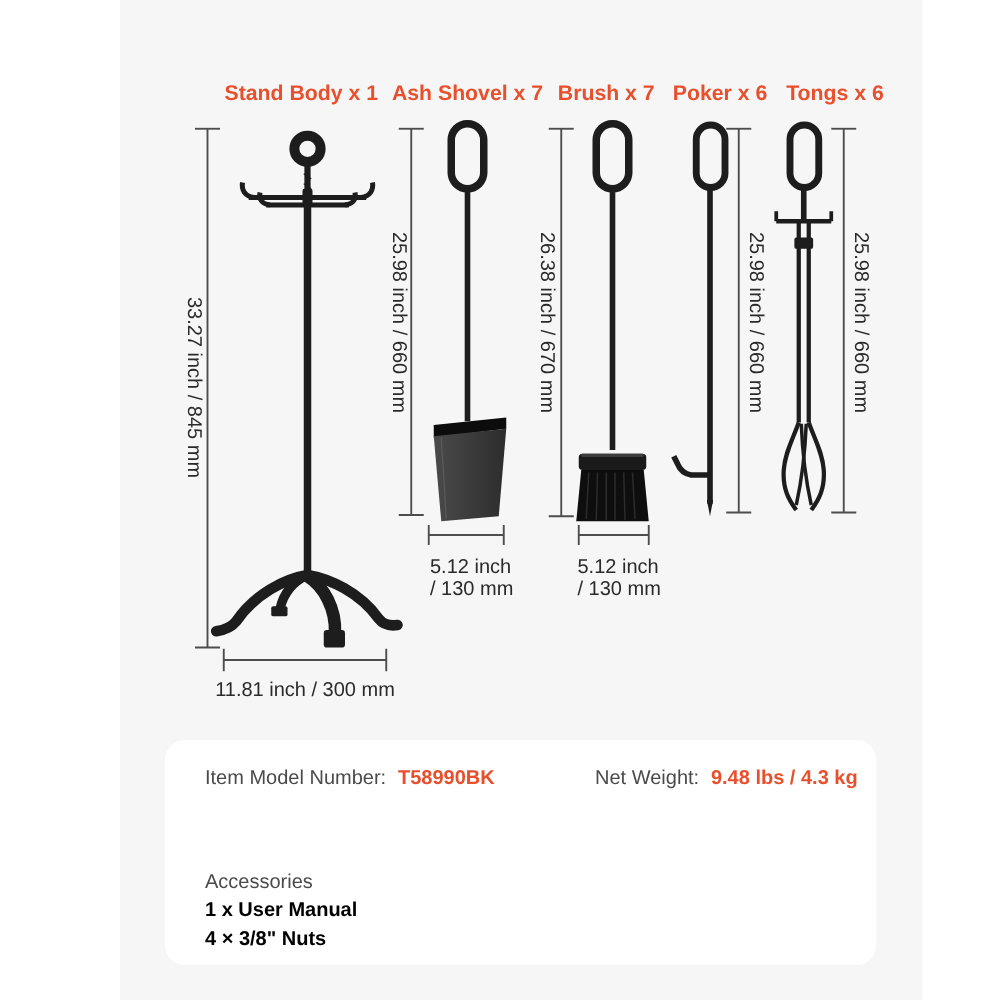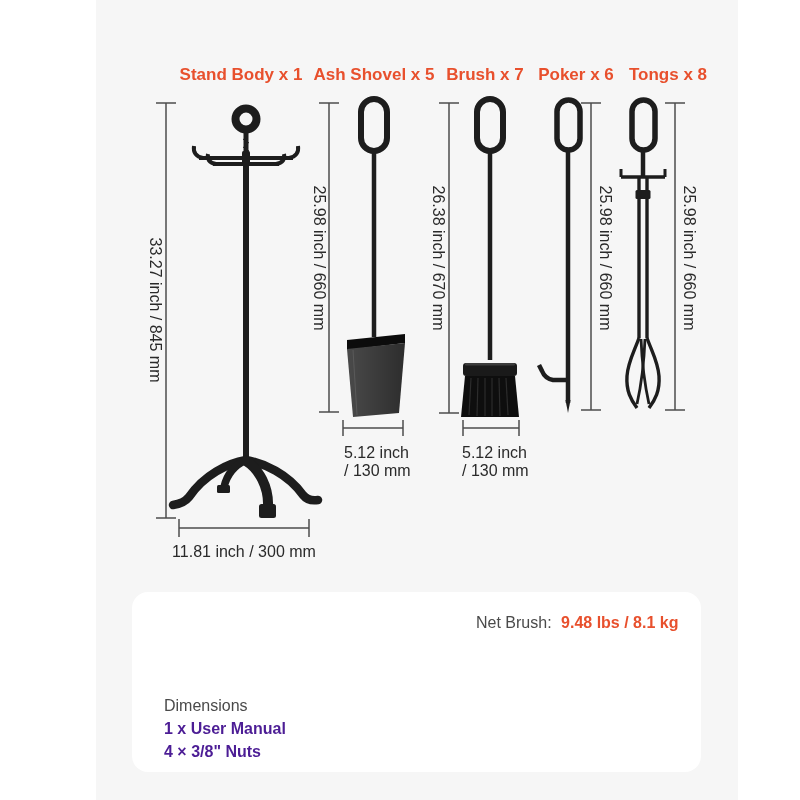--- a/index.html
+++ b/index.html
@@ -20,33 +20,33 @@
   .toolfill{fill:#1d1d1d;stroke:none;}
   .dim{stroke:#4d4d4d;stroke-width:1.5;fill:none;}
   .dim-text{font-size:16px;fill:#2a2a2a;}
   #info-card{
     position:absolute;left:116px;top:592px;width:569px;height:180px;
     background:#ffffff;border-radius:16px;
   }
   .card-row{position:absolute;left:32px;font-size:16px;line-height:19px;white-space:nowrap;}
   .lbl{color:#4a4a4a;}
   .val{color:#e8502d;font-weight:bold;margin-left:5px;}
-  .val-solo{color:#4c1d95;font-weight:bold;}
+  .val-solo{color:#000000;font-weight:bold;}
 </style>
 </head>
 <body>
 
 <div id="page">
   <div id="panel"></div>
 
   <div class="hdr" style="left:225px">Stand Body x 1</div>
-  <div class="hdr" style="left:358px">Ash Shovel x 5</div>
+  <div class="hdr" style="left:358px">Ash Shovel x 7</div>
   <div class="hdr" style="left:469px">Brush x 7</div>
   <div class="hdr" style="left:560px">Poker x 6</div>
-  <div class="hdr" style="left:652px">Tongs x 8</div>
+  <div class="hdr" style="left:652px">Tongs x 6</div>
 
   <svg id="diagram" viewBox="0 0 800 585">
     <defs>
       <linearGradient id="bladeGrad" x1="0" y1="0" x2="1" y2="0">
         <stop offset="0" stop-color="#4a4a4a"></stop>
         <stop offset="1" stop-color="#2d2d2d"></stop>
       </linearGradient>
     </defs>
 
     <g>
@@ -172,26 +172,30 @@
 
     <g>
       <line class="dim" x1="659" y1="103" x2="659" y2="410"></line>
       <line class="dim" x1="649" y1="103" x2="669" y2="103"></line>
       <line class="dim" x1="649" y1="410" x2="669" y2="410"></line>
       <text class="dim-text" text-anchor="middle" transform="translate(668 258) rotate(90)">25.98 inch / 660 mm</text>
     </g>
   </svg>
 
   <div id="info-card">
+    <div class="card-row" style="top:21px">
+      <span class="lbl">Item Model Number:</span>
+      <span class="val">T58990BK</span>
+    </div>
     <div class="card-row" style="left:344px;top:21px">
-      <span class="lbl">Net Brush:</span>
-      <span class="val">9.48 lbs / 8.1 kg</span>
+      <span class="lbl">Net Weight:</span>
+      <span class="val">9.48 lbs / 4.3 kg</span>
     </div>
     <div class="card-row" style="top:104px">
-      <span class="lbl">Dimensions</span>
+      <span class="lbl">Accessories</span>
     </div>
     <div class="card-row" style="top:127px">
       <span class="val-solo">1 x User Manual</span>
     </div>
     <div class="card-row" style="top:150px">
       <span class="val-solo">4 × 3/8" Nuts</span>
     </div>
   </div>
 </div>
 

